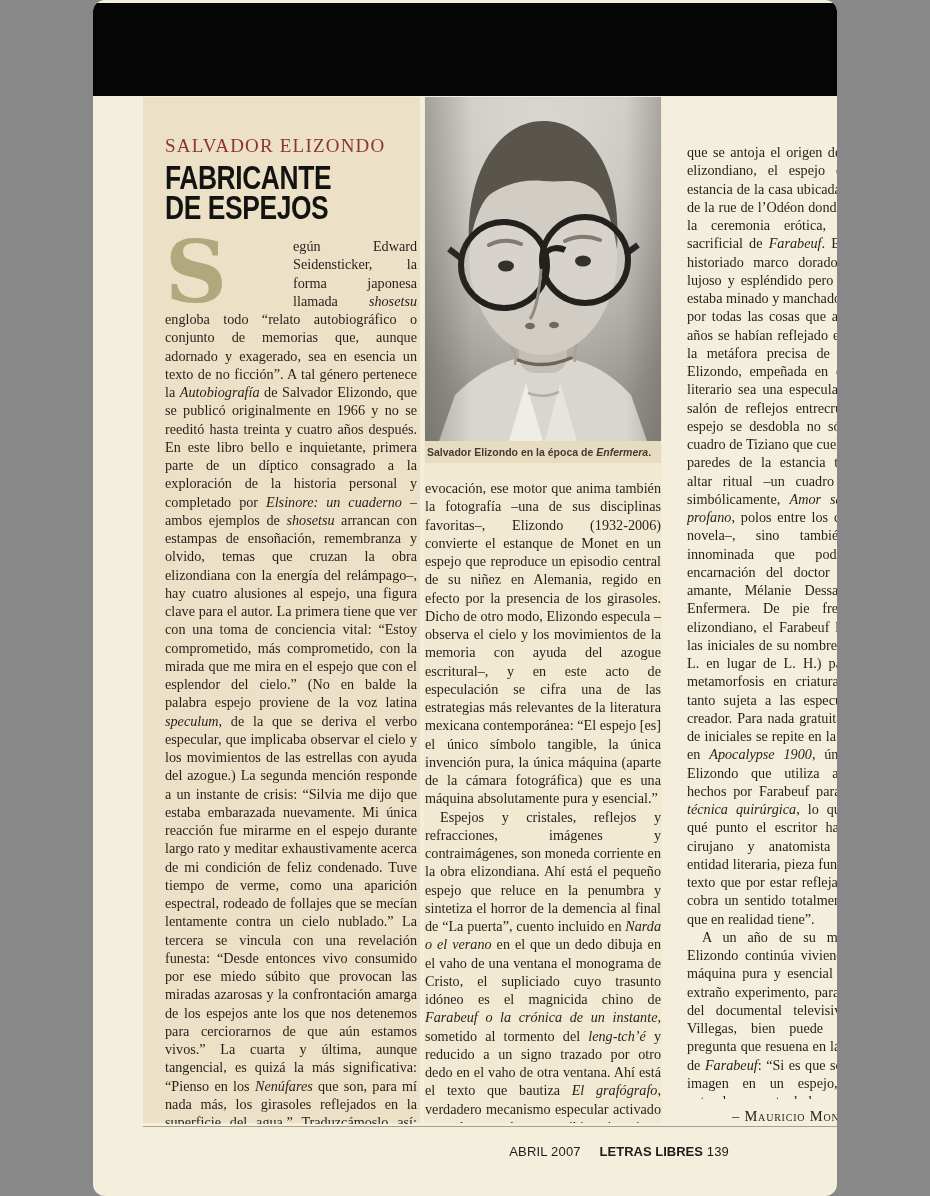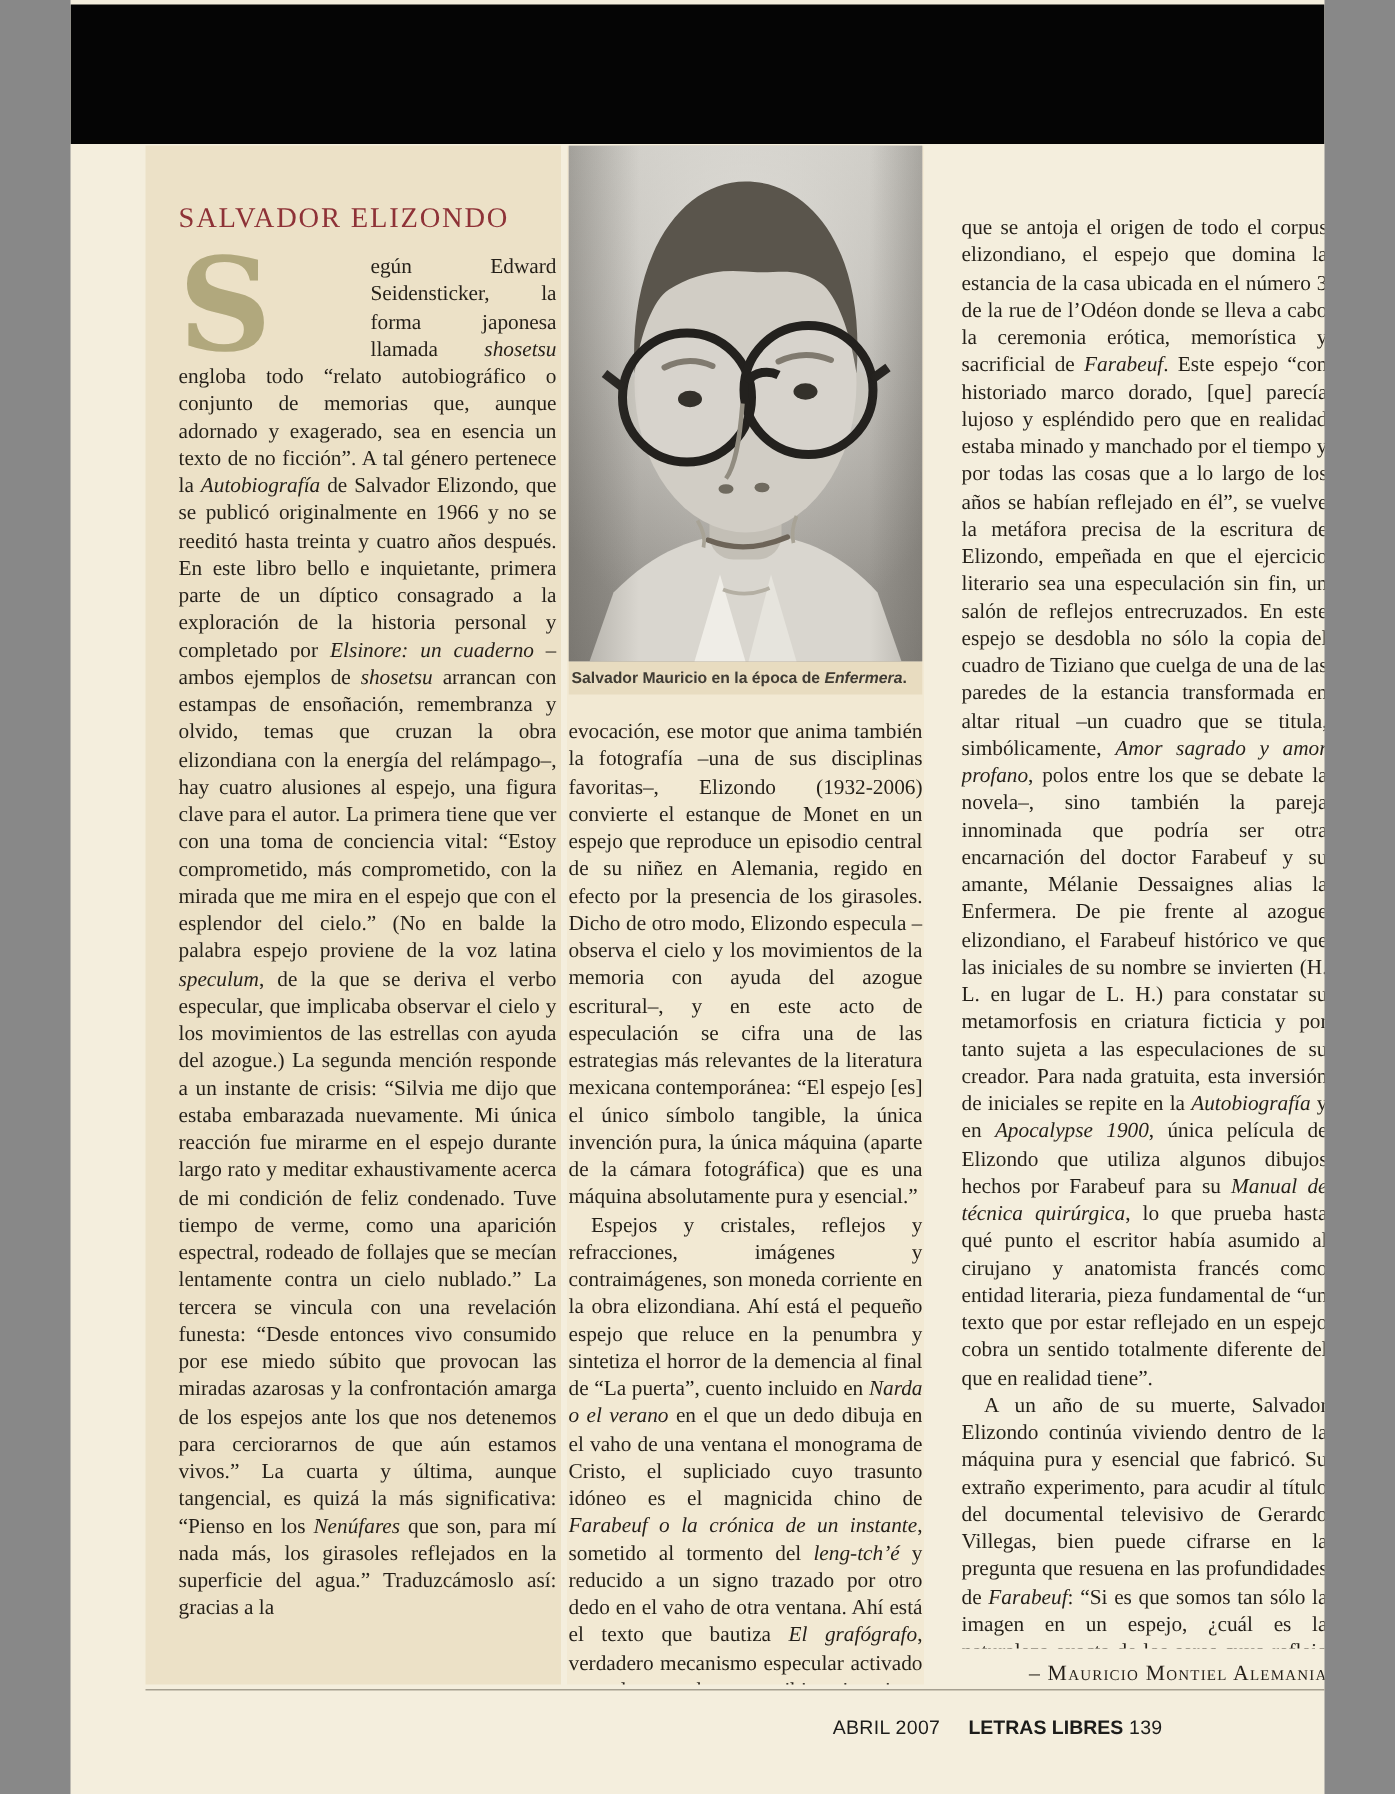--- a/index.html
+++ b/index.html
@@ -1,20 +1,20 @@
 <!DOCTYPE html>
 <html><head>
 <meta charset="utf-8">
 <style>
   html,body{margin:0;padding:0;}
   body{background:#888;}
   .page{
-    position:relative;width:836px;height:1196px;margin:0 auto;
+    position:relative;width:744px;height:1196px;margin:0 auto;
     background:#f4eedd;overflow:hidden;
-    font-family:"Liberation Serif",serif;color:#241f18;
+    font-family:"Liberation Serif",serif;color:#241f18;border-radius:12px;
   }
   .topbar{position:absolute;left:0;top:3px;width:836px;height:93px;background:#050505;}
   .vrule{position:absolute;left:836px;top:3px;width:1px;height:1127px;background:#b3ab99;}
   .hrule{position:absolute;left:50px;top:1126px;width:788px;height:1px;background:#a59f90;}
   .panel-left{position:absolute;left:50px;top:97px;width:277px;height:1026px;background:#ece1c7;}
   .panel-mid{position:absolute;left:331px;top:97px;width:238px;height:1026px;background:#f2e9d3;}
 
   .col{position:absolute;overflow:hidden;}
   .col1{left:72px;top:136px;width:252px;height:988px;}
   .col2{left:332px;top:97px;width:236px;height:1026px;}
@@ -69,20 +69,24 @@
 <div class="page">
 
   <div class="topbar"></div>
   <div class="panel-left"></div>
   <div class="panel-mid"></div>
   <div class="vrule"></div>
   <div class="hrule"></div>
 
   <div class="col col1">
     <div class="kicker">SALVADOR ELIZONDO</div>
+    <h1 class="title" style="margin:8px 0 0 0;">
+      <span class="tline">FABRICANTE</span>
+      <span class="tline">DE ESPEJOS</span>
+    </h1>
     <p class="body"><span class="dropcap">S</span><span><span>egún Edward Seidensticker, la forma japonesa llamada </span><span class="it">shosetsu</span><span> engloba todo “relato autobiográfico o conjunto de memorias que, aunque adornado y exagerado, sea en esencia un texto de no ficción”. A tal género pertenece la </span><span class="it">Autobiografía</span><span> de Salvador Elizondo, que se publicó originalmente en 1966 y no se reeditó hasta treinta y cuatro años después. En este libro bello e inquietante, primera parte de un díptico consagrado a la exploración de la historia personal y completado por </span><span class="it">Elsinore: un cuaderno</span><span> –ambos ejemplos de </span><span class="it">shosetsu</span><span> arrancan con estampas de ensoñación, remembranza y olvido, temas que cruzan la obra elizondiana con la energía del relámpago–, hay cuatro alusiones al espejo, una figura clave para el autor. La primera tiene que ver con una toma de conciencia vital: “Estoy comprometido, más comprometido, con la mirada que me mira en el espejo que con el esplendor del cielo.” (No en balde la palabra espejo proviene de la voz latina </span><span class="it">speculum</span><span>, de la que se deriva el verbo especular, que implicaba observar el cielo y los movimientos de las estrellas con ayuda del azogue.) La segunda mención responde a un instante de crisis: “Silvia me dijo que estaba embarazada nuevamente. Mi única reacción fue mirarme en el espejo durante largo rato y meditar exhaustivamente acerca de mi condición de feliz condenado. Tuve tiempo de verme, como una aparición espectral, rodeado de follajes que se mecían lentamente contra un cielo nublado.” La tercera se vincula con una revelación funesta: “Desde entonces vivo consumido por ese miedo súbito que provocan las miradas azarosas y la confrontación amarga de los espejos ante los que nos detenemos para cerciorarnos de que aún estamos vivos.” La cuarta y última, aunque tangencial, es quizá la más significativa: “Pienso en los </span><span class="it">Nenúfares</span><span> que son, para mí nada más, los girasoles reflejados en la superficie del agua.” Traduzcámoslo así: gracias a la</span></span></p>
   </div>
 
   <div class="col col2">
     <figure>
       <svg class="photo" width="236" height="344" viewBox="0 0 236 344" xmlns="http://www.w3.org/2000/svg">
         <defs>
           <linearGradient id="pbg" x1="0" y1="0" x2="0" y2="1">
             <stop offset="0" stop-color="#c7c5bf"></stop>
             <stop offset="0.55" stop-color="#a3a09a"></stop>
@@ -126,21 +130,21 @@
           <path d="M116,172 C114,198 111,214 105,222" stroke="#918c80" stroke-width="3" fill="none"></path>
           <ellipse cx="105" cy="229" rx="5" ry="3.2" fill="#6f6a5f"></ellipse>
           <ellipse cx="129" cy="228" rx="5" ry="3.2" fill="#6f6a5f"></ellipse>
           <path d="M93,263 Q118,273 146,261" stroke="#6d6458" stroke-width="3.5" fill="none" stroke-linecap="round"></path>
           <path d="M86,250 Q92,260 90,268" stroke="#a8a396" stroke-width="2.5" fill="none"></path>
           <path d="M152,247 Q148,257 150,265" stroke="#a8a396" stroke-width="2.5" fill="none"></path>
           <path d="M103,296 Q118,302 134,295" stroke="#b4afa3" stroke-width="2.5" fill="none"></path>
         </g>
         <rect width="236" height="344" fill="url(#pshade)"></rect>
       </svg>
-      <figcaption class="caption"><span>Salvador Mauricio en la época de </span><span class="it">Enfermera</span><span>.</span></figcaption>
+      <figcaption class="caption"><span>Salvador Elizondo en la época de </span><span class="it">Enfermera</span><span>.</span></figcaption>
     </figure>
     <p class="body"><span>evocación, ese motor que anima también la fotografía –una de sus disciplinas favoritas–, Elizondo (1932-2006) convierte el estanque de Monet en un espejo que reproduce un episodio central de su niñez en Alemania, regido en efecto por la presencia de los girasoles. Dicho de otro modo, Elizondo especula –observa el cielo y los movimientos de la memoria con ayuda del azogue escritural–, y en este acto de especulación se cifra una de las estrategias más relevantes de la literatura mexicana contemporánea: “El espejo [es] el único símbolo tangible, la única invención pura, la única máquina (aparte de la cámara fotográfica) que es una máquina absolutamente pura y esencial.”</span></p>
     <p class="body indent"><span>Espejos y cristales, reflejos y refracciones, imágenes y contraimágenes, son moneda corriente en la obra elizondiana. Ahí está el pequeño espejo que reluce en la penumbra y sintetiza el horror de la demencia al final de “La puerta”, cuento incluido en </span><span class="it">Narda o el verano</span><span> en el que un dedo dibuja en el vaho de una ventana el monograma de Cristo, el supliciado cuyo trasunto idóneo es el magnicida chino de </span><span class="it">Farabeuf o la crónica de un instante</span><span>, sometido al tormento del </span><span class="it">leng-tch’é</span><span> y reducido a un signo trazado por otro dedo en el vaho de otra ventana. Ahí está el texto que bautiza </span><span class="it">El grafógrafo</span><span>, verdadero mecanismo especular activado por los verbos escribir, imaginar, recordar y ver. Ahí está, para no ir más lejos y regresar al</span></p>
   </div>
 
   <div class="col col3">
     <div class="col3-text">
       <p class="body"><span>que se antoja el origen de todo el corpus elizondiano, el espejo que domina la estancia de la casa ubicada en el número 3 de la rue de l’Odéon donde se lleva a cabo la ceremonia erótica, memorística y sacrificial de </span><span class="it">Farabeuf</span><span>. Este espejo “con historiado marco dorado, [que] parecía lujoso y espléndido pero que en realidad estaba minado y manchado por el tiempo y por todas las cosas que a lo largo de los años se habían reflejado en él”, se vuelve la metáfora precisa de la escritura de Elizondo, empeñada en que el ejercicio literario sea una especulación sin fin, un salón de reflejos entrecruzados. En este espejo se desdobla no sólo la copia del cuadro de Tiziano que cuelga de una de las paredes de la estancia transformada en altar ritual –un cuadro que se titula, simbólicamente, </span><span class="it">Amor sagrado y amor profano</span><span>, polos entre los que se debate la novela–, sino también la pareja innominada que podría ser otra encarnación del doctor Farabeuf y su amante, Mélanie Dessaignes alias la Enfermera. De pie frente al azogue elizondiano, el Farabeuf histórico ve que las iniciales de su nombre se invierten (H. L. en lugar de L. H.) para constatar su metamorfosis en criatura ficticia y por tanto sujeta a las especulaciones de su creador. Para nada gratuita, esta inversión de iniciales se repite en la </span><span class="it">Autobiografía</span><span> y en </span><span class="it">Apocalypse 1900</span><span>, única película de Elizondo que utiliza algunos dibujos hechos por Farabeuf para su </span><span class="it">Manual de técnica quirúrgica</span><span>, lo que prueba hasta qué punto el escritor había asumido al cirujano y anatomista francés como entidad literaria, pieza fundamental de “un texto que por estar reflejado en un espejo cobra un sentido totalmente diferente del que en realidad tiene”.</span></p>
       <p class="body indent"><span>A un año de su muerte, Salvador Elizondo continúa viviendo dentro de la máquina pura y esencial que fabricó. Su extraño experimento, para acudir al título del documental televisivo de Gerardo Villegas, bien puede cifrarse en la pregunta que resuena en las profundidades de </span><span class="it">Farabeuf</span><span>: “Si es que somos tan sólo la imagen en un espejo, ¿cuál es la naturaleza exacta de los seres cuyo reflejo somos?” ~</span></p>
     </div>

